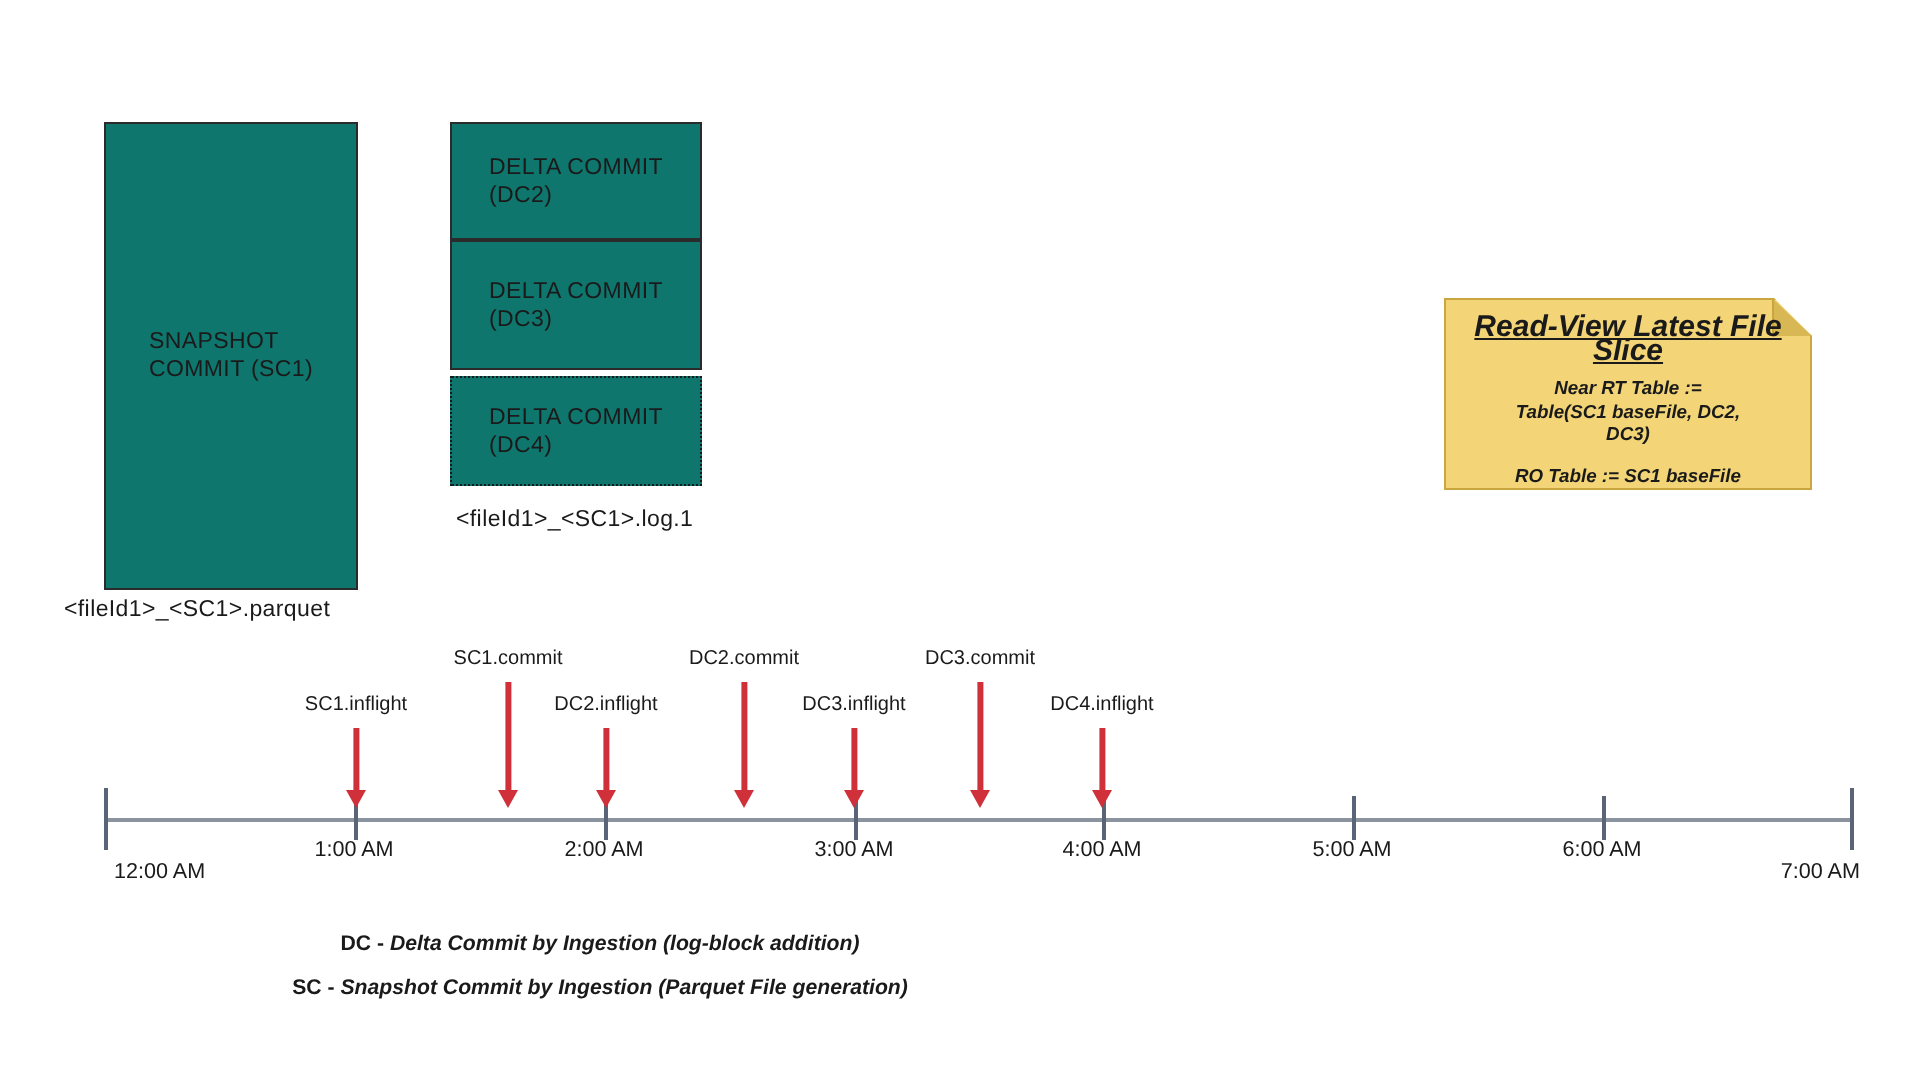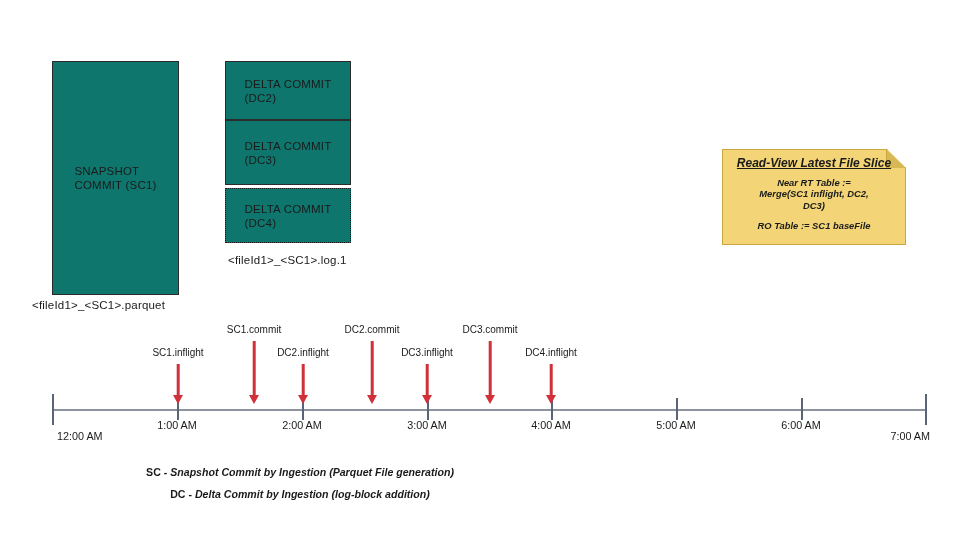--- a/index.html
+++ b/index.html
@@ -108,21 +108,21 @@
     padding: 9px 9px 6px 9px;
     text-align: center;
     font-style: italic;
     font-weight: bold;
     font-size: 9.4px;
     line-height: 11.5px;
     color: #1a1a1a;
   }
   #sticky-note .note-title {
     text-decoration: underline;
-    font-size: 12px;
+    font-size: 15px;
     display: block;
     margin-bottom: 7px;
   }
   #sticky-note .note-line {
     display: block;
     white-space: pre-line;
   }
   #sticky-note .note-line.spaced { margin-top: 9px; }
 
   
@@ -231,21 +231,21 @@
 (DC4)</span>
   </div>
   <div id="log-caption" class="file-caption">&lt;fileId1&gt;_&lt;SC1&gt;.log.1</div>
 
   <div id="sticky-note">
     <div class="note-body"></div>
     <div class="note-fold"></div>
     <div class="note-content">
       <span class="note-title">Read-View Latest File Slice</span>
       <span class="note-line">Near RT Table :=
-Merge(SC1 inflight, DC2,
+Table(SC1 baseFile, DC2,
 DC3)</span>
       <span class="note-line spaced">RO Table := SC1 baseFile</span>
     </div>
   </div>
 
   <div id="timeline">
     <div class="axis-line"></div>
     <div id="tick-container">
         <div class="axis-tick end" style="left: 52px;"></div>
         <div class="axis-label edge" style="left: 57px; transform: none;">12:00 AM</div>
@@ -297,17 +297,17 @@
         <div class="event-label" style="left: 490px; top: 324px;">DC3.commit</div>
         <div class="event-arrow" style="left: 551px; top: 364px; width: 12px; height: 40px;">
           <div class="shaft" style="top: 0px; height: 31px;"></div>
           <div class="head" style="top: 31px;"></div>
         </div>
         <div class="event-label" style="left: 551px; top: 347px;">DC4.inflight</div>
       </div>
   </div>
 
   <div id="legend">
+      <div class="legend-row"><span class="legend-code">DC - </span><span>Delta Commit by Ingestion (log-block addition)</span></div>
       <div class="legend-row"><span class="legend-code">SC - </span><span>Snapshot Commit by Ingestion (Parquet File generation)</span></div>
-      <div class="legend-row"><span class="legend-code">DC - </span><span>Delta Commit by Ingestion (log-block addition)</span></div>
     </div>
 
 </div>
 
 </body></html>

